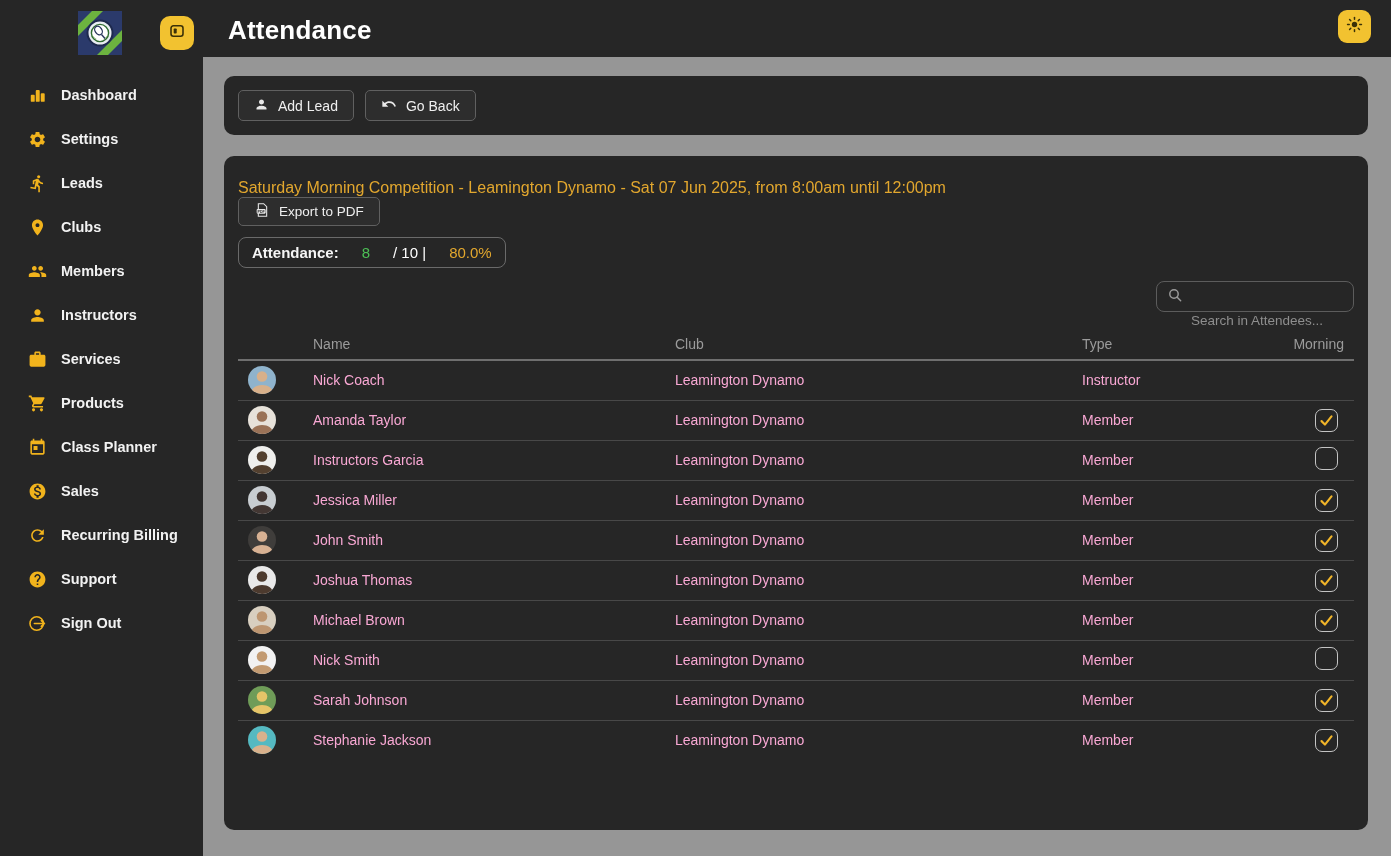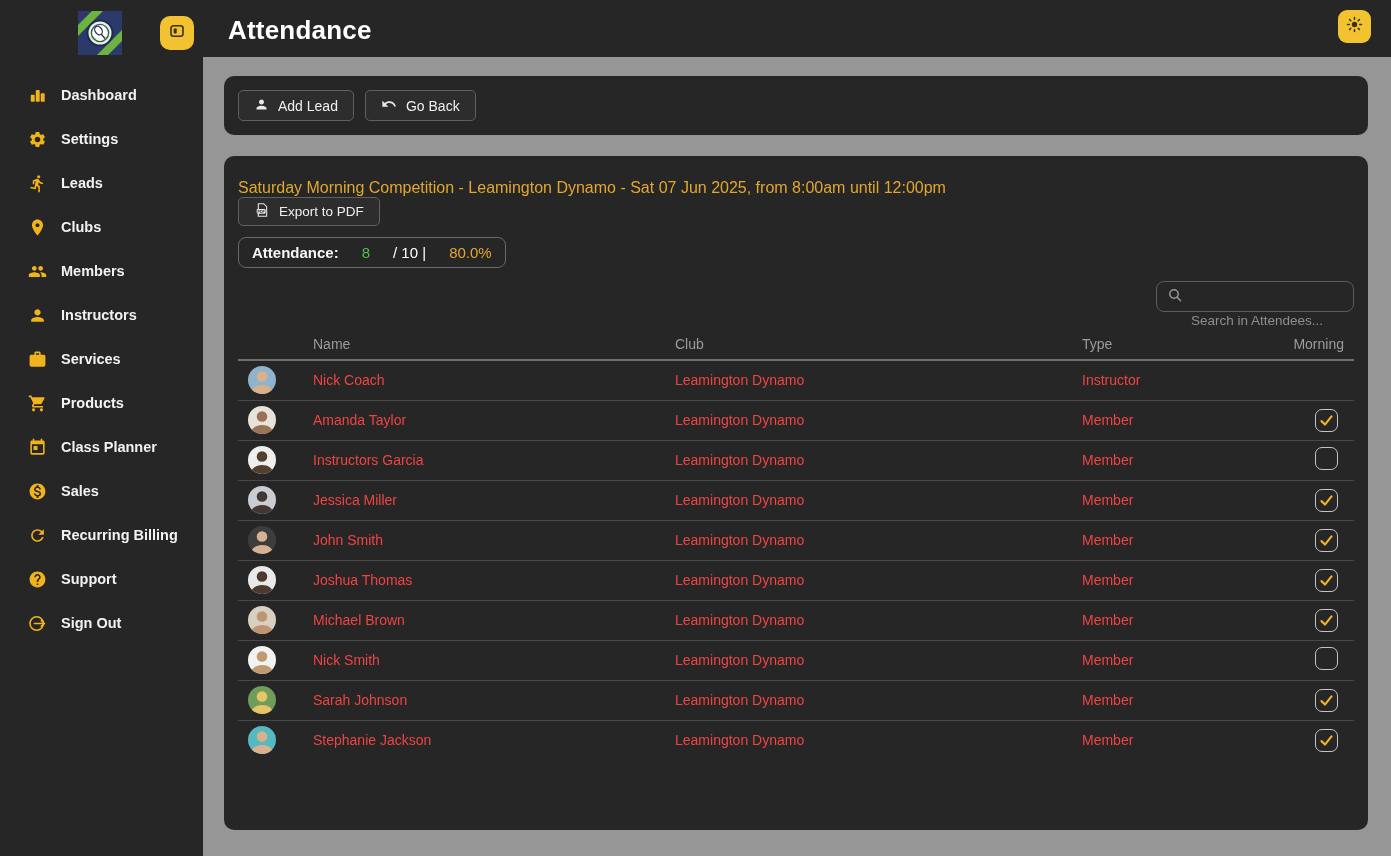--- a/index.html
+++ b/index.html
@@ -38,21 +38,21 @@
   .attendance-badge .label { font-weight:600; color:#f5f5f5; }
   .attendance-badge .green { color:#4cbf55; }
   .attendance-badge .gold { color:#e2a72e; }
   .search-row { display:flex; justify-content:flex-end; margin-top:13px; }
   .search-box { width:198px; height:31px; border:1px solid #5c5c5c; border-radius:8px; display:flex; align-items:center; padding:0 10px; gap:8px; background:#262626; }
   .search-box input { background:transparent; border:none; outline:none; color:#dddddd; font-size:13.5px; width:100%; font-family:"Liberation Sans", sans-serif;margin-top:48px; }
   .search-box input::placeholder { color:#8e8e8e; }
   
   table.attendees { margin-top:16px; width:1116px; border-collapse:collapse; table-layout:fixed; }
   table.attendees thead th { color:#9b9b9b; font-weight:400; font-size:14px; text-align:left; height:32px; border-bottom:2px solid #6f6f6f; }
-  table.attendees tbody td { height:40px; border-bottom:1px solid #484848; color:#ef4444; font-size:14px; vertical-align:middle; }
+  table.attendees tbody td { height:40px; border-bottom:1px solid #484848; color:#f9a8d4; font-size:14px; vertical-align:middle; }
   table.attendees tbody tr:last-child td { border-bottom:none; }
   .col-avatar { width:75px; }
   .col-name { width:362px; }
   .col-club { width:407px; }
   .col-type { width:158px; }
   .col-attended { width:114px; text-align:right !important; padding-right:10px; }
   td.col-attended { padding-right:16px; }
   .avatar { width:28px; height:28px; border-radius:50%; overflow:hidden; display:block; margin-left:10px; }
   .avatar svg { display:block; }
   .type-member { color:#56bf5c; }

